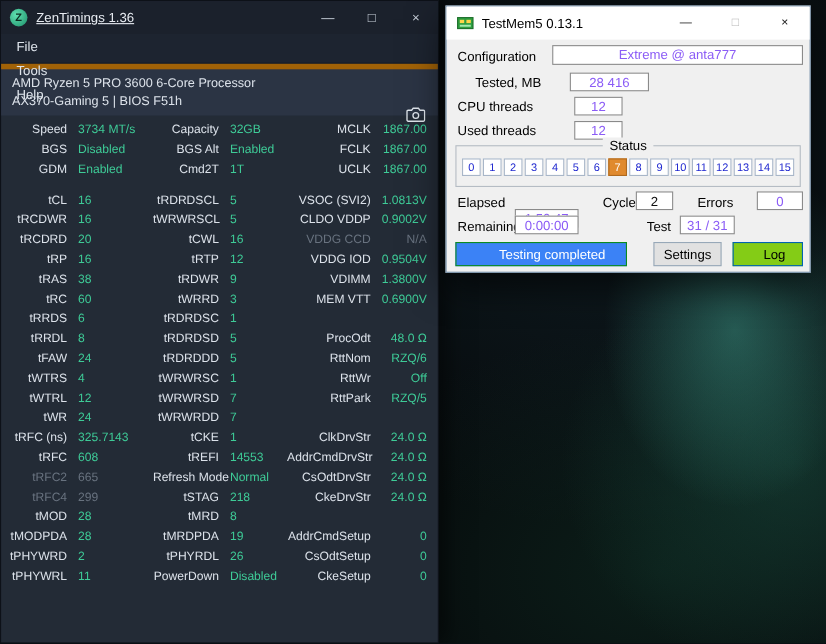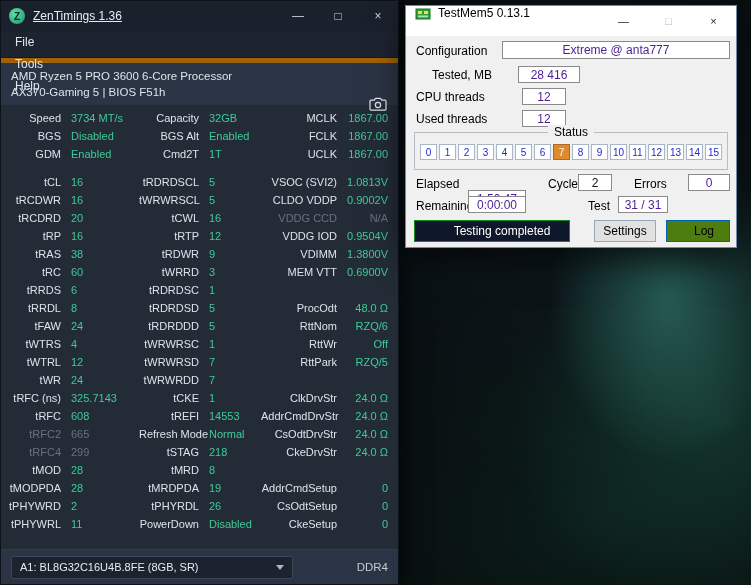--- a/index.html
+++ b/index.html
@@ -44,43 +44,43 @@
   .zt-dimm{width:282px;height:23px;background:#1c232e;border:1px solid #3c4659;border-radius:2px;
       color:#e6ebf2;font-size:11px;display:flex;align-items:center;justify-content:space-between;
       padding:0 8px;cursor:default;}
   .caret-down{width:0;height:0;border-left:4px solid transparent;border-right:4px solid transparent;
       border-top:5px solid #aeb7c4;}
   .zt-ddr4{margin-left:auto;color:#c3cad4;font-size:11.5px;}
 
   
   .tm5{position:absolute;left:405px;top:5px;width:332px;height:243px;background:#f0f0f0;
       border:1px solid #6f8ba6;box-shadow:0 12px 32px rgba(0,0,0,.65);color:#000;font-size:12px;}
-  .tm5-titlebar{height:30px;background:#ffffff;display:flex;align-items:flex-start;padding-left:9px;gap:7px;}
+  .tm5-titlebar{height:30px;background:#ffffff;display:flex;align-items:center;padding-left:9px;gap:7px;}
   .tm5-title-text{font-size:12px;color:#000;}
   .tm5-controls{margin-left:auto;display:flex;height:30px;}
   .tm5-cbtn{width:45px;height:30px;display:flex;align-items:center;justify-content:center;
       font-size:11px;color:#222;cursor:default;}
   .tm5-cbtn.disabled{color:#b8b8b8;}
   .tm5-body{position:relative;height:212px;}
   .lbl{position:absolute;font-size:12px;color:#000;white-space:nowrap;}
-  .fld{position:absolute;background:#fff;border:1px solid #8a8a8a;color:#4c1d95;font-size:12px;
+  .fld{position:absolute;background:#fff;border:1px solid #8a8a8a;color:#8b5cf6;font-size:12px;
       display:flex;align-items:center;justify-content:center;white-space:nowrap;}
   .fld.dark{color:#111;}
   .tm-group{position:absolute;left:8px;top:96px;width:314px;height:38px;border:1px solid #b5bcc4;}
   .tm-group-label{position:absolute;top:-8px;left:50%;transform:translateX(-50%);
       background:#f0f0f0;padding:0 6px;font-size:12px;color:#000;}
   .tm-cells{position:absolute;left:5px;right:5px;top:11px;display:flex;justify-content:space-between;}
   .tm-cell{width:17px;height:16px;background:#fff;border:1px solid #a8b6c8;color:#1f27cf;
       font-size:10px;display:flex;align-items:center;justify-content:center;}
   .tm-cell.hl{background:#e08a2e;border-color:#b06a1e;color:#fff;}
   .tm-btn{position:absolute;height:22px;display:flex;align-items:center;justify-content:center;
       font-size:12px;cursor:default;}
-  .tm-btn-main{left:8px;top:184px;width:156px;background:#0f172a;border:1px solid #0c8a20;color:#fff;padding-left:20px;}
+  .tm-btn-main{left:8px;top:184px;width:156px;background:#3b82f6;border:1px solid #0c8a20;color:#fff;padding-left:20px;}
   .tm-btn-settings{left:188px;top:184px;width:62px;background:#e1e1e1;border:1px solid #97a8b8;color:#000;}
-  .tm-btn-log{left:260px;top:184px;width:64px;background:#4d7c0f;border:1px solid #0063b1;color:#000;padding-left:12px;}
+  .tm-btn-log{left:260px;top:184px;width:64px;background:#84cc16;border:1px solid #0063b1;color:#000;padding-left:12px;}
 </style>
 </head>
 <body>
 
 <div class="desktop">
 
   <div class="zt">
     <div class="zt-titlebar">
       <span class="zt-logo">Z</span>
       <span class="zt-title-text">ZenTimings 1.36</span>
@@ -244,27 +244,20 @@
         <div class="zc zc4 s-d">CsOdtSetup</div>
         <div class="zc zc5 s-g">0</div>
         <div class="zc zc0 s-d">tPHYWRL</div>
         <div class="zc zc1 s-g">11</div>
         <div class="zc zc2 s-d">PowerDown</div>
         <div class="zc zc3 s-g">Disabled</div>
         <div class="zc zc4 s-d">CkeSetup</div>
         <div class="zc zc5 s-g">0</div>
       </div>
 
-    <div class="zt-footer">
-      <div class="zt-dimm">
-        <span>A1: BL8G32C16U4B.8FE (8GB, SR)</span>
-        <span class="caret-down"></span>
-      </div>
-      <span class="zt-ddr4">DDR4</span>
-    </div>
   </div>
 
   <div class="tm5">
     <div class="tm5-titlebar">
       <svg width="16" height="16" viewBox="0 0 16 16">
         <rect x="1" y="3" width="14" height="10" fill="#2e9e3f" stroke="#1c6e2a"></rect>
         <rect x="3" y="5" width="4" height="3" fill="#ffd54a"></rect>
         <rect x="9" y="5" width="4" height="3" fill="#ffd54a"></rect>
         <rect x="3" y="9.5" width="10" height="1.8" fill="#a5e8b0"></rect>
       </svg>
@@ -274,21 +267,21 @@
         <span class="tm5-cbtn disabled">□</span>
         <span class="tm5-cbtn">×</span>
       </span>
     </div>
 
     <div class="tm5-body">
       <span class="lbl" style="left:10px;top:8px">Configuration</span>
       <span class="fld" style="left:96px;top:5px;width:228px;height:18px">Extreme @ anta777</span>
 
       <span class="lbl" style="left:26px;top:32px">Tested, MB</span>
-      <span class="fld" style="left:112px;top:30px;width:62px;height:17px">28 416</span>
+      <span class="fld" style="left:112px;top:30px;width:72px;height:17px">28 416</span>
 
       <span class="lbl" style="left:10px;top:54px">CPU threads</span>
       <span class="fld" style="left:116px;top:52px;width:44px;height:17px">12</span>
 
       <span class="lbl" style="left:10px;top:76px">Used threads</span>
       <span class="fld" style="left:116px;top:74px;width:44px;height:17px">12</span>
 
       <div class="tm-group">
         <span class="tm-group-label">Status</span>
         <div class="tm-cells" id="tm-cells">

